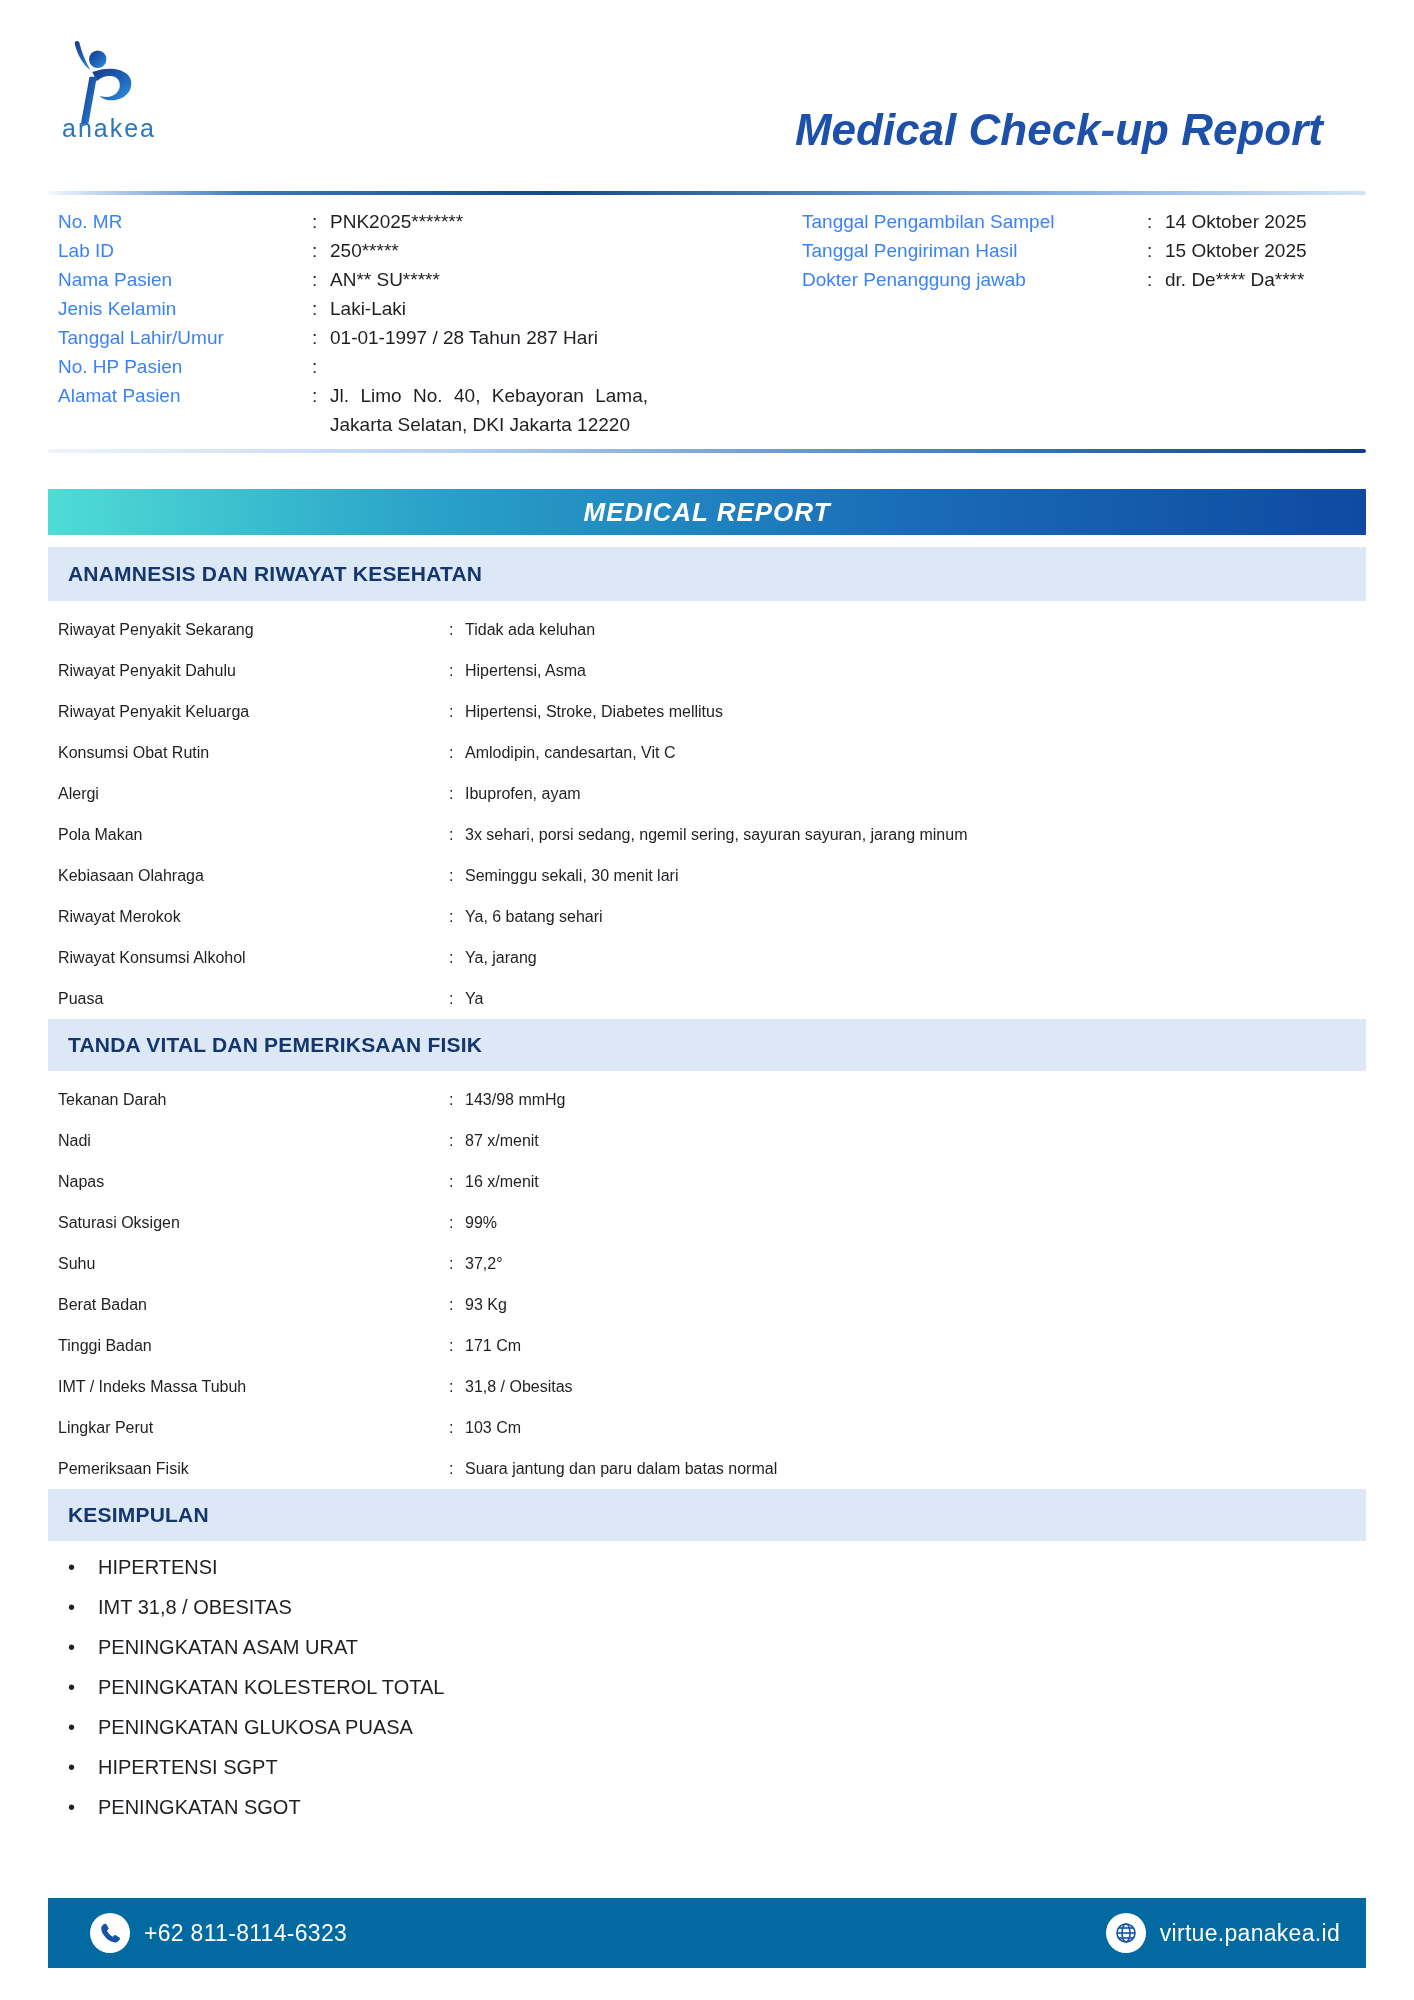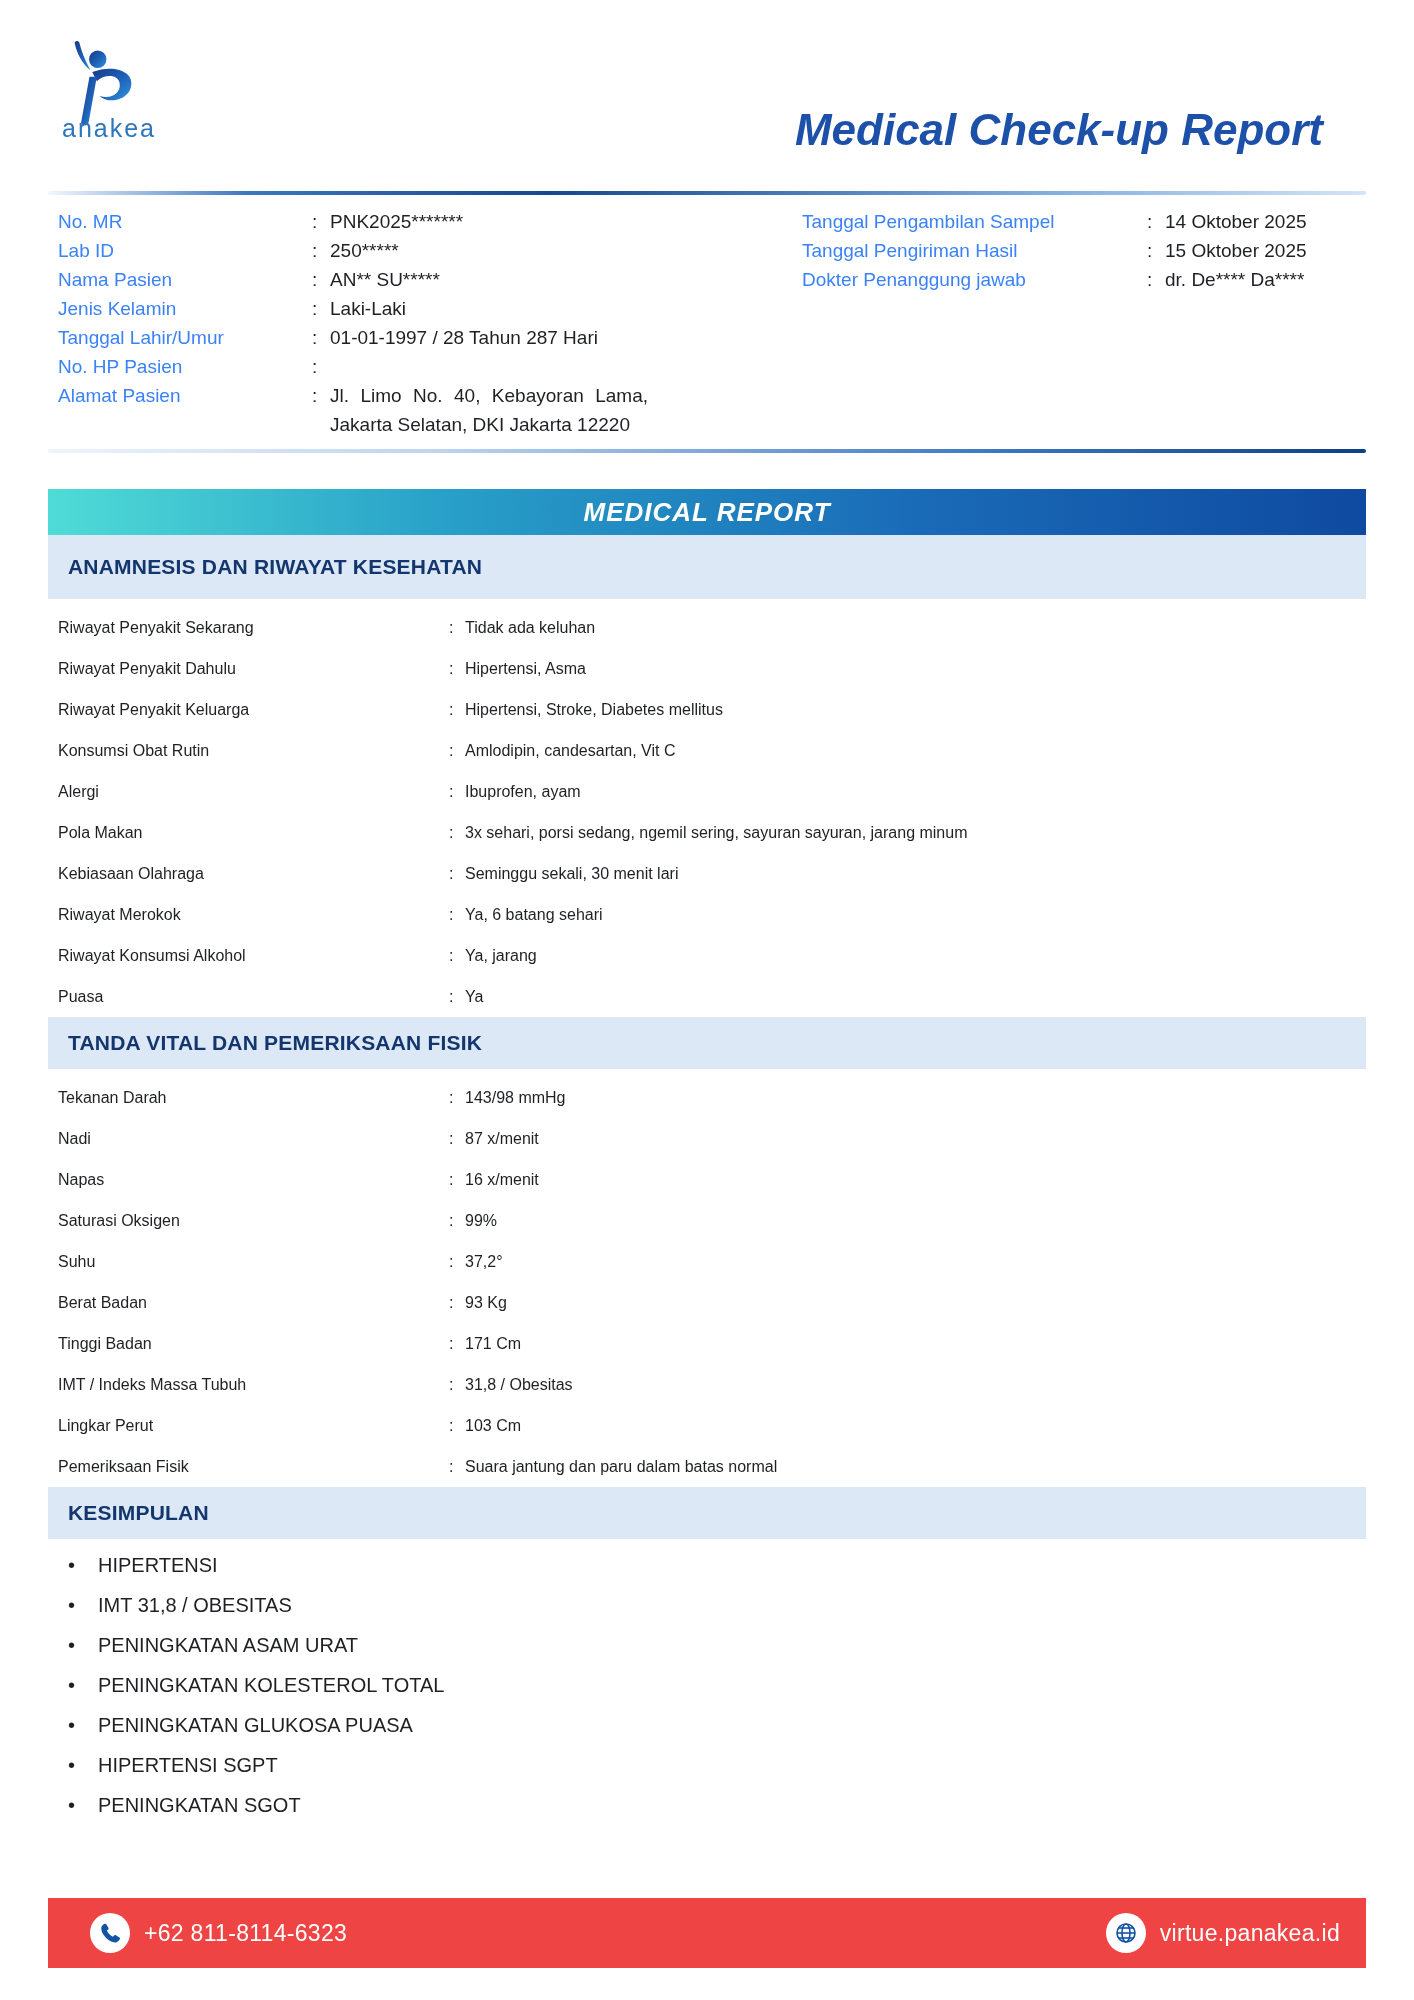--- a/index.html
+++ b/index.html
@@ -54,21 +54,21 @@
     margin-top:36px; height:46px;
     background:linear-gradient(90deg,#4fdcd6 0%,#28a0c8 30%,#1a6cb8 65%,#0f4aa0 100%);
     display:flex; align-items:center; justify-content:center;
   }
   .banner-text {
     color:#ffffff; font-size:26px; font-weight:bold; font-style:italic; letter-spacing:1px;
   }
 
   
   .sec-h {
-    margin-top:0; height:64px; background:#dce8f5;
+    margin-top:12px; height:54px; background:#dce8f5;
     display:flex; align-items:center; padding-left:20px;
   }
   .sec-h.tight { margin-top:0; height:52px; }
   .sec-h .sec-title {
     color:#14366e; font-size:21px; font-weight:bold; letter-spacing:0.2px;
   }
 
   
   .rows { padding:8px 0 0 10px; }
   .row { display:flex; align-items:center; height:41px; font-size:16px;justify-content:flex-end; }
@@ -77,21 +77,21 @@
   .row .val { flex:1; white-space:nowrap; }
 
   
   .bullets { padding:6px 0 0 20px; }
   .bullet-row { display:flex; align-items:center; height:40px; font-size:20px; }
   .bullet-row .dot { width:30px; flex:0 0 30px; font-size:20px; }
 
   
   .footer {
     position:absolute; left:48px; right:48px; top:1898px; height:70px;
-    background:#ef4444; color:#ffffff;
+    background:#0369a1; color:#ffffff;
     display:flex; align-items:center; justify-content:space-between;
     padding:0 26px 0 42px;
   }
   .f-group { display:flex; align-items:center; gap:14px; }
   .f-icon {
     width:40px; height:40px; border-radius:50%; background:#ffffff;
     display:flex; align-items:center; justify-content:center; flex:0 0 40px;
   }
   .f-text { font-size:23px; letter-spacing:0.3px; }
 </style>

